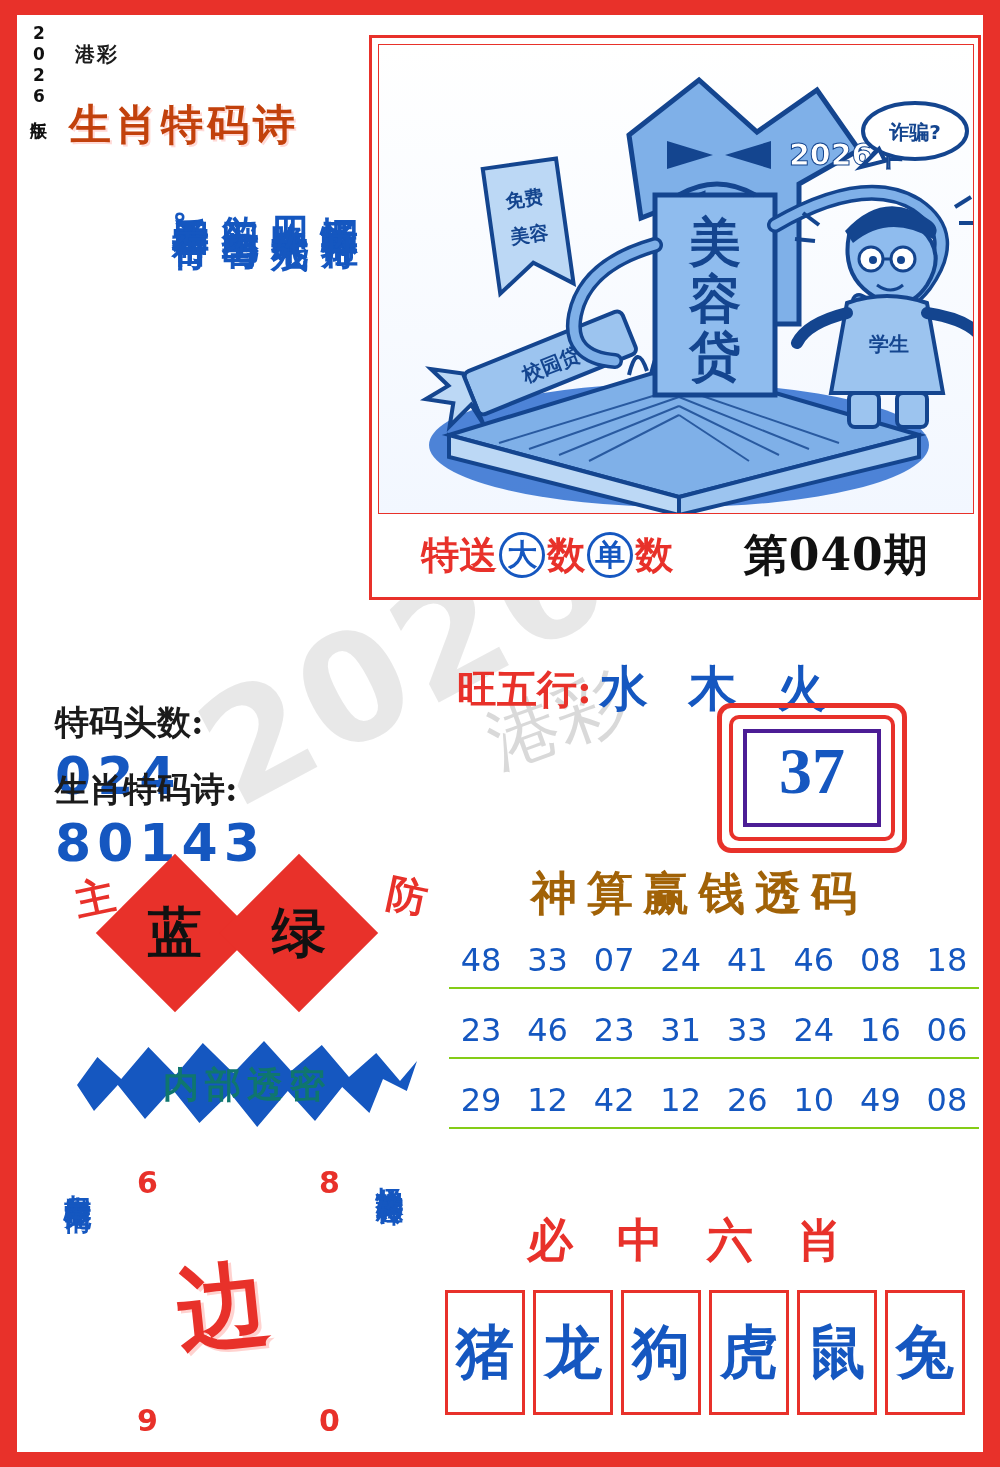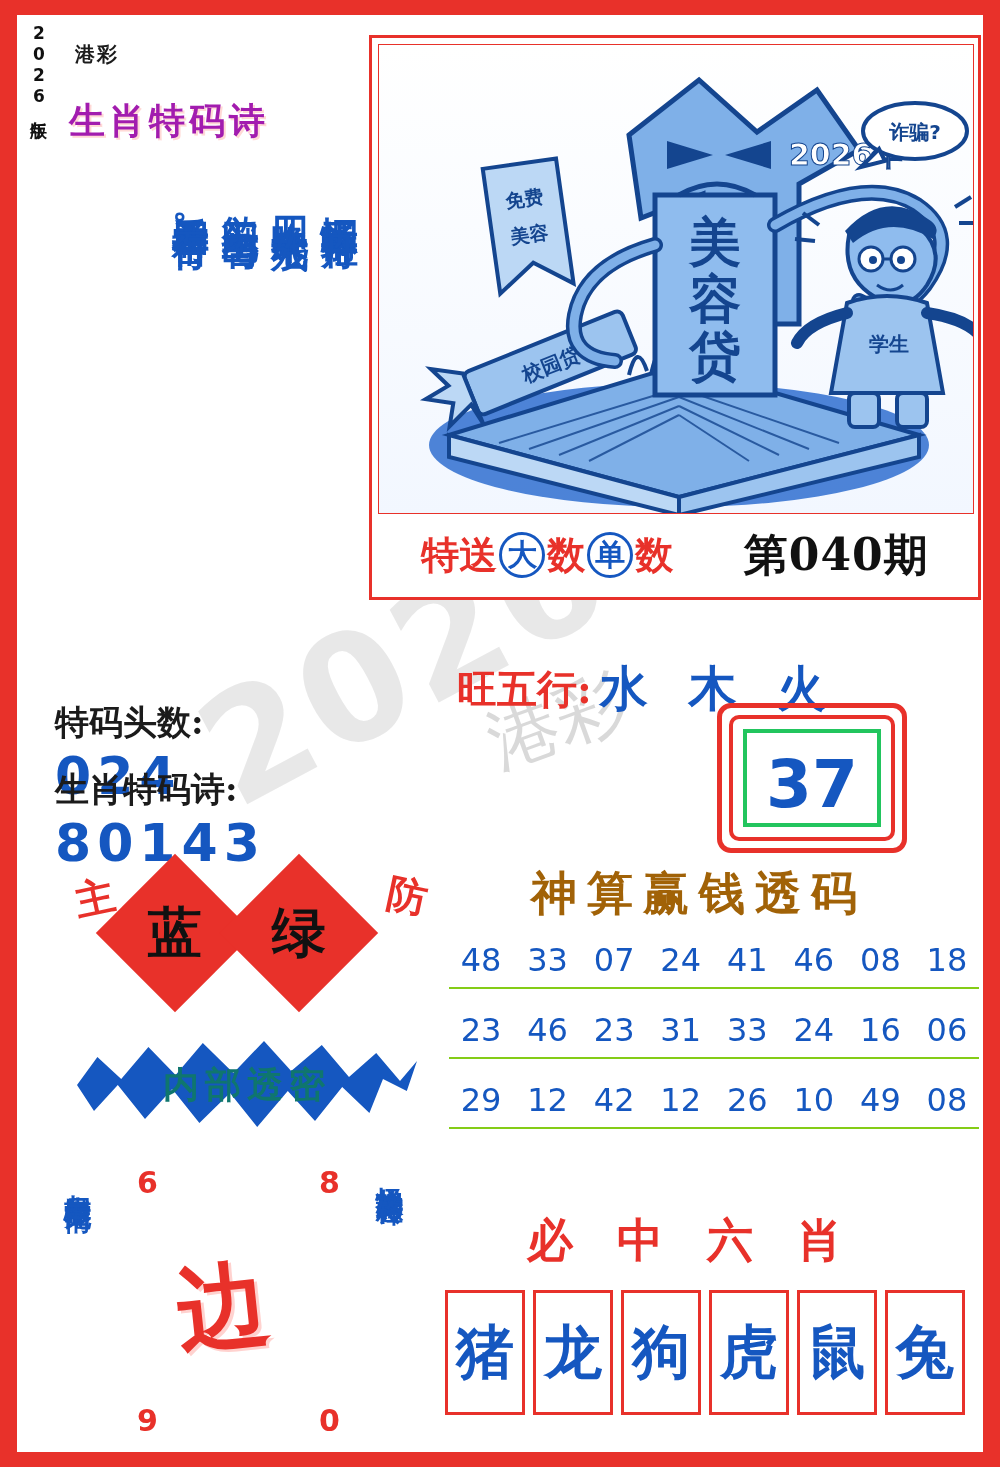--- a/index.html
+++ b/index.html
@@ -63,23 +63,23 @@
     left:58px;top:26px;
     font-size:20px;
     font-weight:bold;
     color:#1b1b1b;
     letter-spacing:2px;
   }
   
   .poem-title{
     position:absolute;
     left:52px;top:82px;
-    font-size:36px;
+    font-size:42px;
     font-weight:bold;
-    color:#a21caf;
+    color:#c2410c;
     letter-spacing:4px;
     font-family:"DejaVu Serif","Liberation Serif",serif;
     text-shadow:2px 2px 0 #ffd9d6;
     white-space:nowrap;
   }
   
   .poem{
     position:absolute;
     left:24px;top:172px;
     width:320px;height:470px;
@@ -171,22 +171,22 @@
   .lucky .outer{
     position:absolute;inset:0;
     border:5px solid #e8312a;border-radius:14px;box-sizing:border-box;
   }
   .lucky .mid{
     position:absolute;inset:12px;
     border:4px solid #e8312a;border-radius:10px;box-sizing:border-box;
   }
   .lucky .inner2{
     position:absolute;inset:26px;
-    border:4px solid #22c55e;box-sizing:border-box;
-    display:flex;align-items:flex-end;justify-content:center;
+    border:4px solid #4c1d95;box-sizing:border-box;
+    display:flex;align-items:flex-start;justify-content:center;font-family:Liberation Serif, serif;
   }
   .lucky .val{
     font-size:66px;font-weight:bold;color:#1557c0;
   }
   
   .diamonds{position:absolute;left:40px;top:848px;width:380px;height:130px;}
   .dia{
     position:absolute;
     width:112px;height:112px;
     background:#e8312a;

